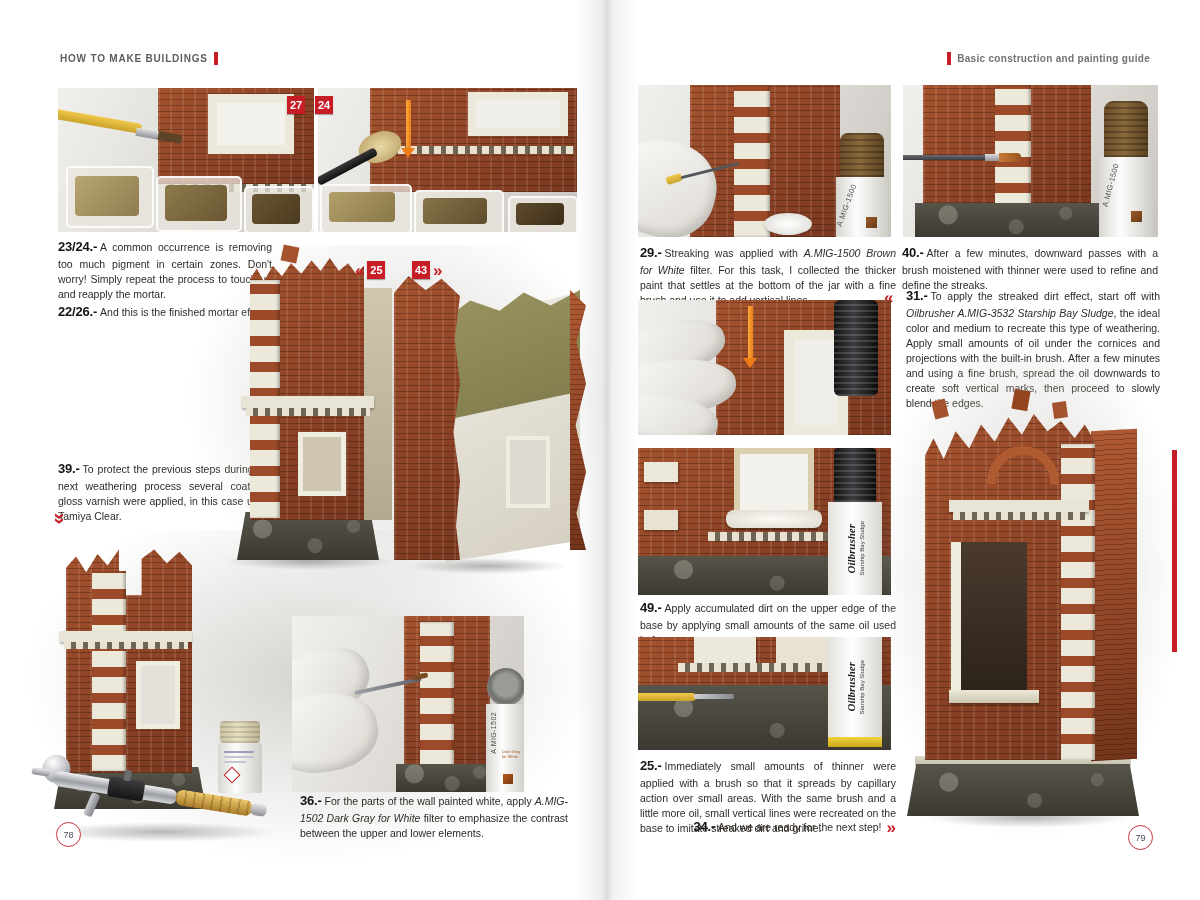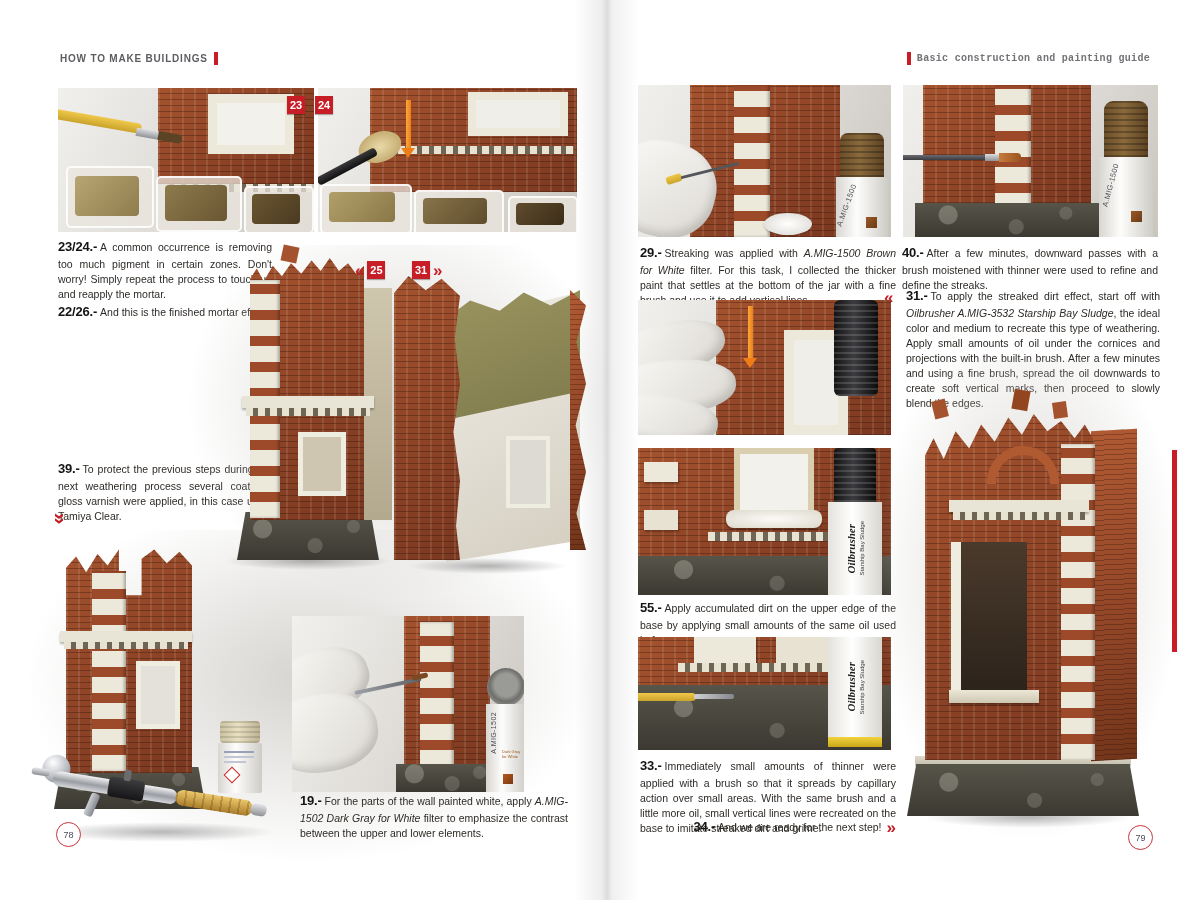--- a/index.html
+++ b/index.html
@@ -92,21 +92,21 @@
       <div class="abs" style="left:190px;top:108px;width:66px;height:36px;border:2px solid rgba(255,255,255,.85);border-radius:5px;background:rgba(233,230,221,.75);">
         <div class="abs" style="left:6px;top:5px;width:48px;height:22px;border-radius:4px;background:linear-gradient(135deg,#5f4c2e,#3c2d18);"></div>
       </div>
       <div class="abs" style="left:40px;top:44px;width:44px;height:30px;background:radial-gradient(#e9d9a8,#b79c5e);border-radius:50%;transform:rotate(-20deg);"></div>
       <div class="abs" style="left:-4px;top:74px;width:66px;height:9px;background:linear-gradient(#3a3a3c,#111);border-radius:4px;transform:rotate(-28deg);"></div>
       <div class="abs arrowshaft" style="left:88px;top:12px;width:5px;height:48px;"></div>
       <div class="abs" style="left:83px;top:60px;width:0;height:0;border-left:7px solid transparent;border-right:7px solid transparent;border-top:10px solid #ee7d17;"></div>
     </div>
 
     <div class="abs badge" style="left:287px;top:96px;">
-        <span>23</span>
+        <span>27</span>
       </div>
     <div class="abs badge" style="left:315px;top:96px;">
         <span>24</span>
       </div>
 
     <p class="step abs" style="left:58px;top:238px;width:214px;">
       <b class="num">23/24.-</b><span>A common occurrence is removing too much pigment in certain zones. Don't worry! Simply repeat the process to touch up and reapply the mortar.</span>
     </p>
     <p class="step abs" style="left:58px;top:303px;width:214px;">
       <b class="num">22/26.-</b><span>And this is the finished mortar effect.</span>
@@ -141,21 +141,21 @@
     </div>
 
     <div class="abs" style="left:355px;top:261px;display:flex;align-items:center;gap:3px;">
       <span class="chev">«</span>
       <span class="badge">
           <span>25</span>
         </span>
     </div>
     <div class="abs" style="left:412px;top:261px;display:flex;align-items:center;gap:3px;">
       <span class="badge">
-          <span>31</span>
+          <span>43</span>
         </span>
       <span class="chev">»</span>
     </div>
 
     <div class="abs" style="left:40px;top:535px;width:260px;height:325px;">
       <div class="shadow" style="left:6px;bottom:18px;width:230px;height:20px;"></div>
       <div class="abs plinth" style="left:14px;top:232px;width:152px;height:42px;clip-path:polygon(5% 0,95% 0,100% 100%,0 100%);"></div>
       <div class="abs bricks" style="left:26px;top:10px;width:126px;height:228px;clip-path:polygon(0 100%,0 10%,8% 5%,16% 12%,25% 4%,33% 9%,42% 2%,42% 22%,60% 22%,60% 6%,70% 2%,80% 8%,90% 3%,100% 9%,100% 100%);"></div>
       <div class="abs quoins" style="left:52px;top:36px;width:34px;height:200px;"></div>
       <div class="abs cornice" style="left:20px;top:96px;width:132px;height:11px;"></div>
@@ -197,31 +197,31 @@
         <div class="abs" style="left:1px;top:0;width:38px;height:38px;border-radius:50%;background:radial-gradient(circle at 50% 45%,#9a9a96 0 40%,#6f6f6b 58%,#b8b8b4);"></div>
         <div class="abs jarwhite" style="left:0;top:36px;width:40px;height:88px;">
           <span class="vtext abs" style="left:4px;top:8px;font-size:7px;color:#4c4c50;letter-spacing:.4px;">A.MIG-1502</span>
           <span class="abs" style="left:16px;top:46px;width:20px;font-size:4px;line-height:1.2;color:#a05a1e;">Dark Gray for White</span>
           <div class="abs" style="left:17px;top:70px;width:10px;height:10px;background:linear-gradient(135deg,#b4591f,#7c3a12);"></div>
         </div>
       </div>
     </div>
 
     <p class="step abs" style="left:300px;top:792px;width:268px;">
-      <b class="num">19.-</b><span>For the parts of the wall painted white, apply <i>A.MIG-1502 Dark Gray for White</i> filter to emphasize the contrast between the upper and lower elements.</span>
+      <b class="num">36.-</b><span>For the parts of the wall painted white, apply <i>A.MIG-1502 Dark Gray for White</i> filter to emphasize the contrast between the upper and lower elements.</span>
     </p>
 
     <div class="pagenum abs" style="left:56px;top:822px;">
         <span>78</span>
       </div>
   </div>
 
   <div class="page" style="left:600px;">
 
-    <div class="pghead abs" style="top:52px;right:50px;font-weight:bold;color:#717275;letter-spacing:.3px;font-family:Liberation Mono, monospace;">
+    <div class="pghead abs" style="top:52px;right:50px;font-weight:bold;color:#717275;letter-spacing:.3px;">
       <span class="redbar"></span>
       <span>Basic construction and painting guide</span>
     </div>
 
     <div class="photo" style="left:38px;top:85px;width:253px;height:152px;">
       <div class="abs bricks" style="left:52px;top:0;width:150px;height:152px;"></div>
       <div class="abs quoins" style="left:96px;top:0;width:36px;height:152px;"></div>
       <div class="abs glove" style="left:-26px;top:56px;width:104px;height:96px;transform:rotate(14deg);"></div>
       <div class="abs" style="left:28px;top:90px;width:16px;height:8px;background:linear-gradient(#f0c84a,#caa32c);border-radius:3px;transform:rotate(-18deg);"></div>
       <div class="abs" style="left:42px;top:84px;width:60px;height:3px;background:#54565c;border-radius:2px;transform:rotate(-14deg);"></div>
@@ -288,21 +288,21 @@
       <div class="abs" style="left:186px;top:0;width:62px;height:147px;">
         <div class="abs oilcap" style="left:10px;top:0;width:42px;height:54px;"></div>
         <div class="abs oillabel" style="left:4px;top:54px;width:54px;height:93px;">
           <span class="vtext" style="font-size:11px;font-weight:bold;font-style:italic;color:#1c1c1c;font-family:'Liberation Serif',serif;">Oilbrusher</span>
           <span class="vtext" style="font-size:6px;color:#3a3a3a;">Starship Bay Sludge</span>
         </div>
       </div>
     </div>
 
     <p class="step abs" style="left:40px;top:599px;width:256px;">
-      <b class="num">55.-</b><span>Apply accumulated dirt on the upper edge of the base by applying small amounts of the same oil used before.</span>
+      <b class="num">49.-</b><span>Apply accumulated dirt on the upper edge of the base by applying small amounts of the same oil used before.</span>
     </p>
 
     <div class="photo" style="left:38px;top:637px;width:253px;height:113px;">
       <div class="abs bricks" style="left:0;top:0;width:253px;height:52px;"></div>
       <div class="abs" style="left:56px;top:0;width:62px;height:26px;background:#ece8da;box-shadow:1px 2px 2px rgba(0,0,0,.3);"></div>
       <div class="abs" style="left:138px;top:0;width:58px;height:26px;background:#e7e2d2;box-shadow:1px 2px 2px rgba(0,0,0,.3);"></div>
       <div class="abs dentils" style="left:40px;top:26px;width:170px;height:9px;"></div>
       <div class="abs plinth" style="left:0;top:48px;width:253px;height:65px;"></div>
       <div class="abs" style="left:-6px;top:56px;width:64px;height:8px;background:linear-gradient(#f0c84a,#caa32c);border-radius:4px;"></div>
       <div class="abs" style="left:56px;top:57px;width:40px;height:5px;background:linear-gradient(90deg,#cfd1d5,#84878d);border-radius:2px;"></div>
@@ -310,21 +310,21 @@
       <div class="abs" style="left:186px;top:0;width:62px;height:113px;">
         <div class="abs oillabel" style="left:4px;top:0;width:54px;height:100px;">
           <span class="vtext" style="font-size:11px;font-weight:bold;font-style:italic;color:#1c1c1c;font-family:'Liberation Serif',serif;">Oilbrusher</span>
           <span class="vtext" style="font-size:6px;color:#3a3a3a;">Starship Bay Sludge</span>
         </div>
         <div class="abs" style="left:4px;top:100px;width:54px;height:10px;background:linear-gradient(#f2d23c,#c8a818);"></div>
       </div>
     </div>
 
     <p class="step abs" style="left:40px;top:757px;width:256px;">
-      <b class="num">33.-</b><span>Immediately small amounts of thinner were applied with a brush so that it spreads by capillary action over small areas. With the same brush and a little more oil, small vertical lines were recreated on the base to imitate streaked dirt and grime.</span>
+      <b class="num">25.-</b><span>Immediately small amounts of thinner were applied with a brush so that it spreads by capillary action over small areas. With the same brush and a little more oil, small vertical lines were recreated on the base to imitate streaked dirt and grime.</span>
     </p>
     <div class="abs" style="left:40px;top:818px;width:256px;display:flex;justify-content:flex-end;align-items:center;gap:5px;">
       <span class="step" style="white-space:nowrap;"><b class="num">34.-</b><span>And we are ready for the next step!</span></span>
       <span class="chev">»</span>
     </div>
 
     <div class="backdrop" style="left:278px;top:360px;width:300px;height:480px;"></div>
     <div class="abs" style="left:293px;top:372px;width:275px;height:462px;">
       <div class="shadow" style="left:30px;bottom:6px;width:210px;height:22px;"></div>
       <div class="abs" style="left:22px;top:384px;width:216px;height:10px;background:linear-gradient(#ded9c8,#c2bdac);"></div>

